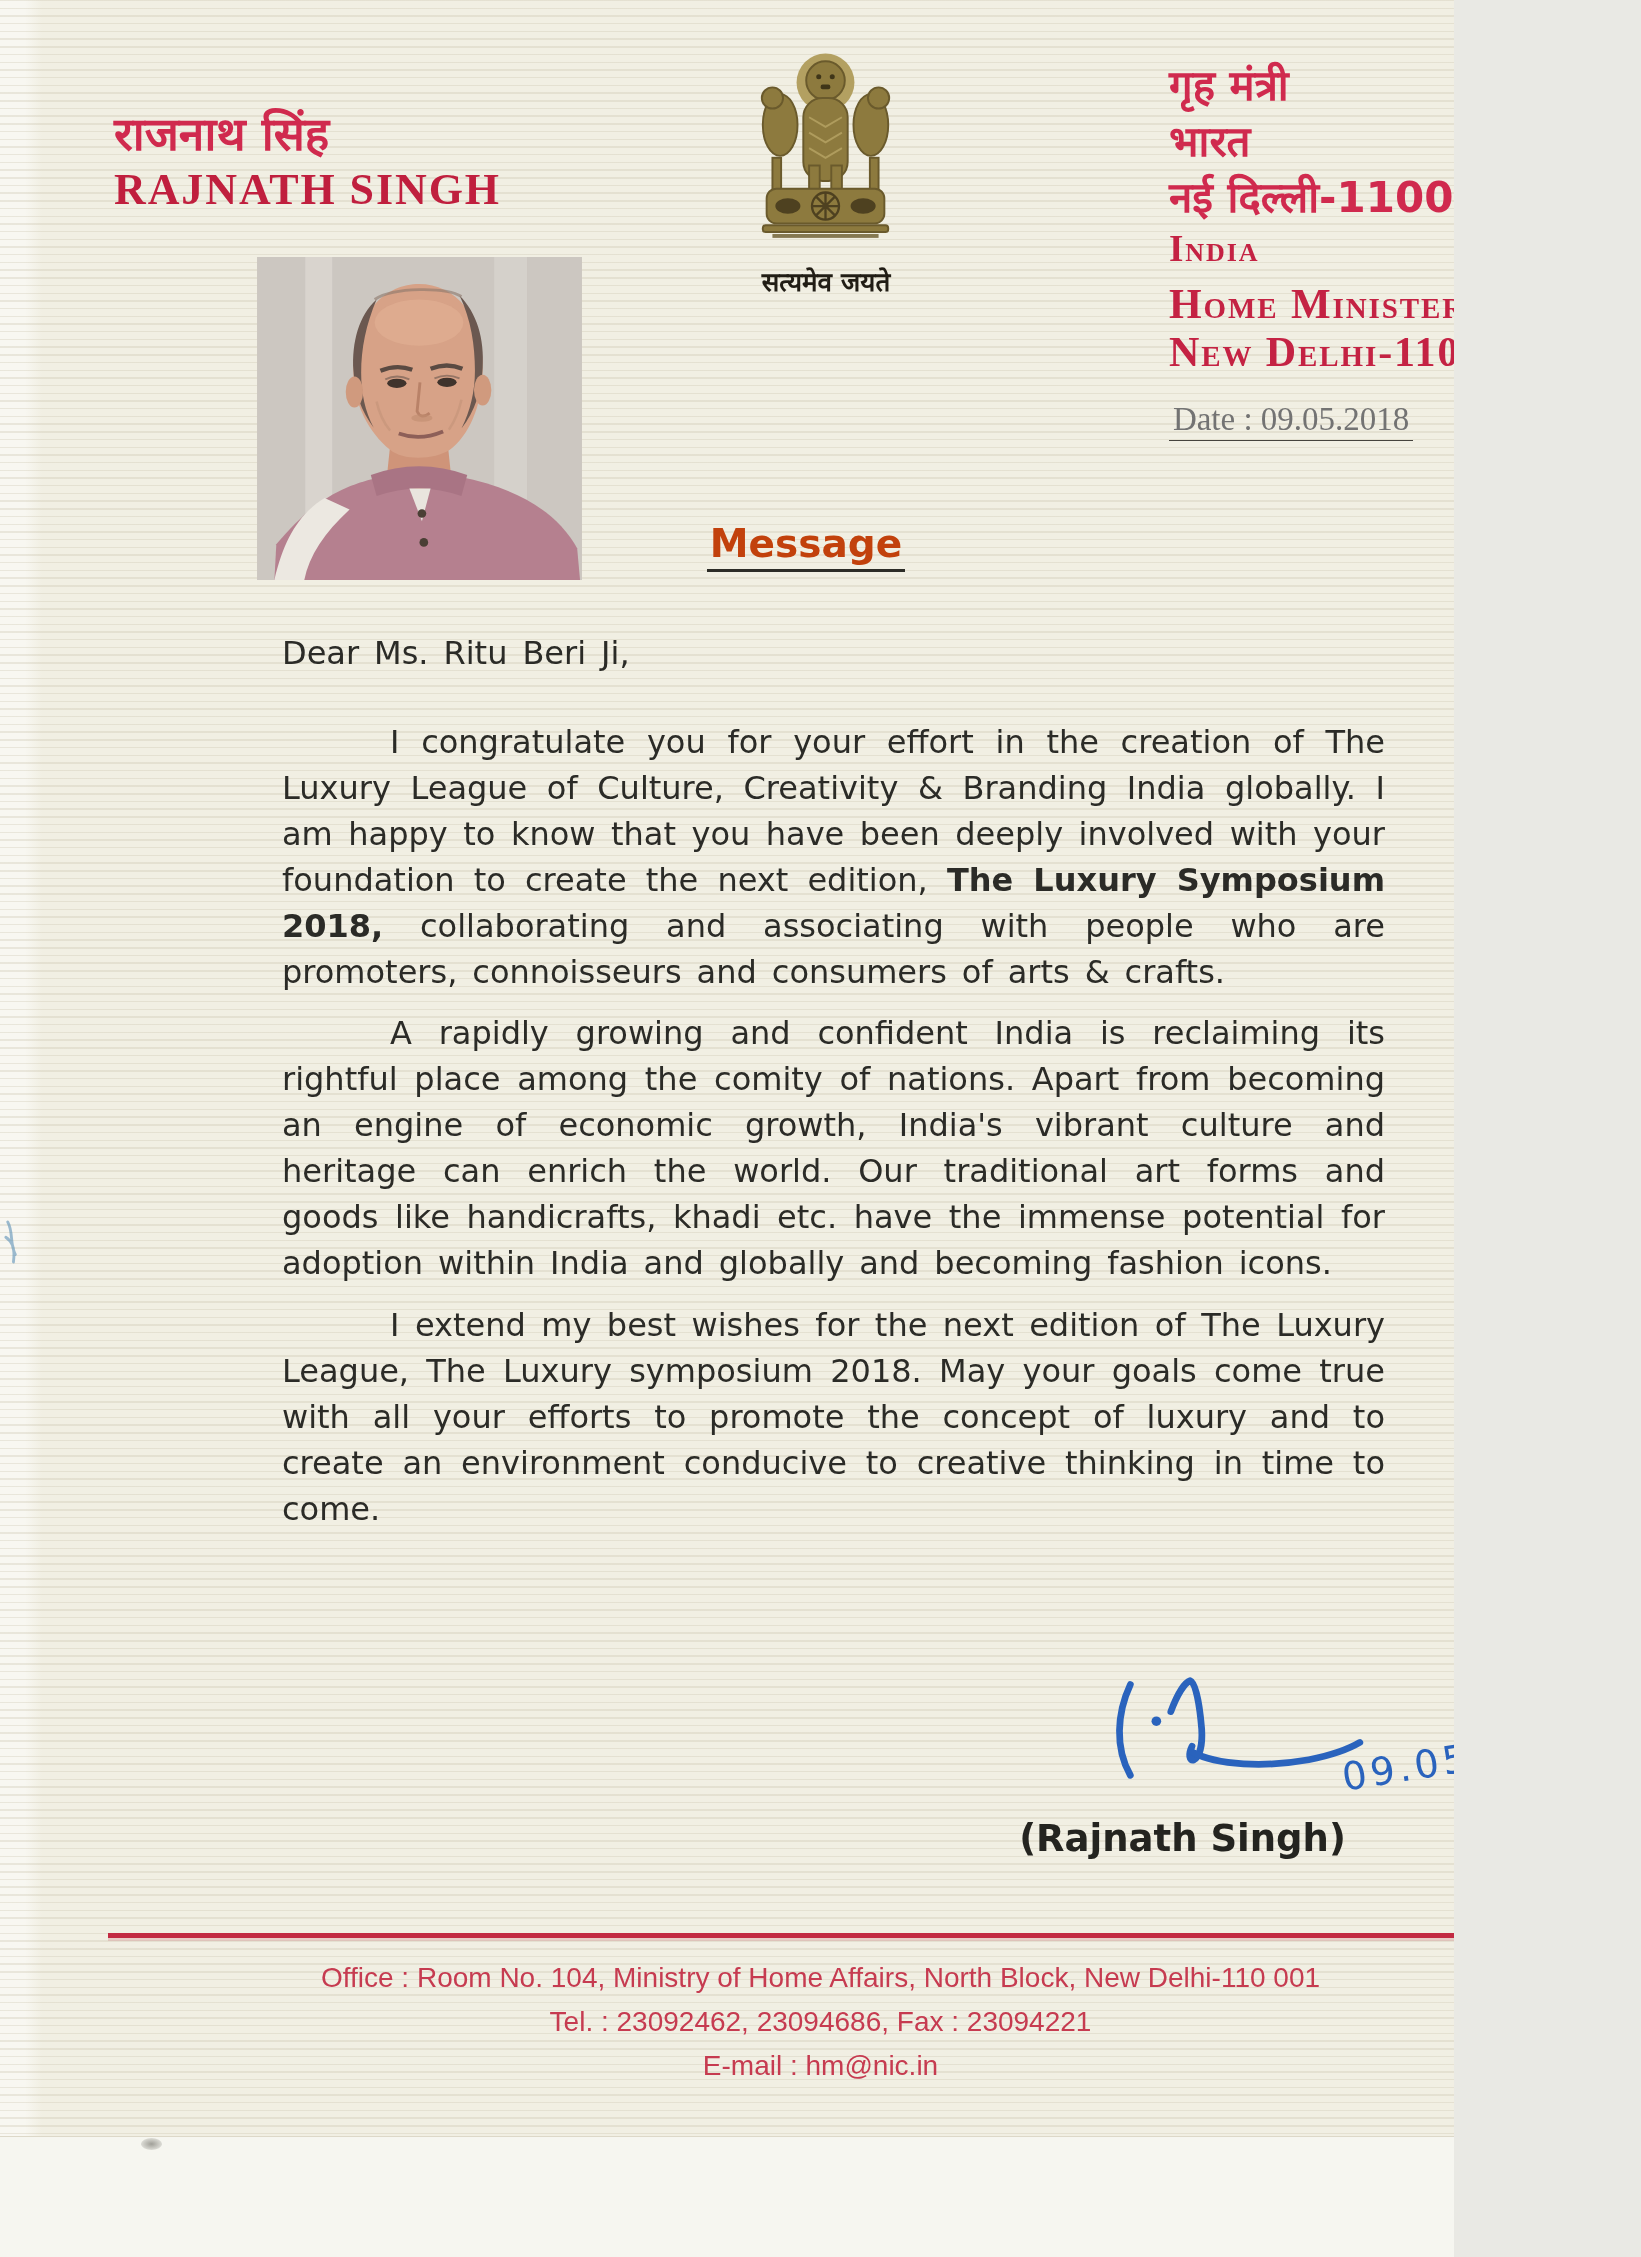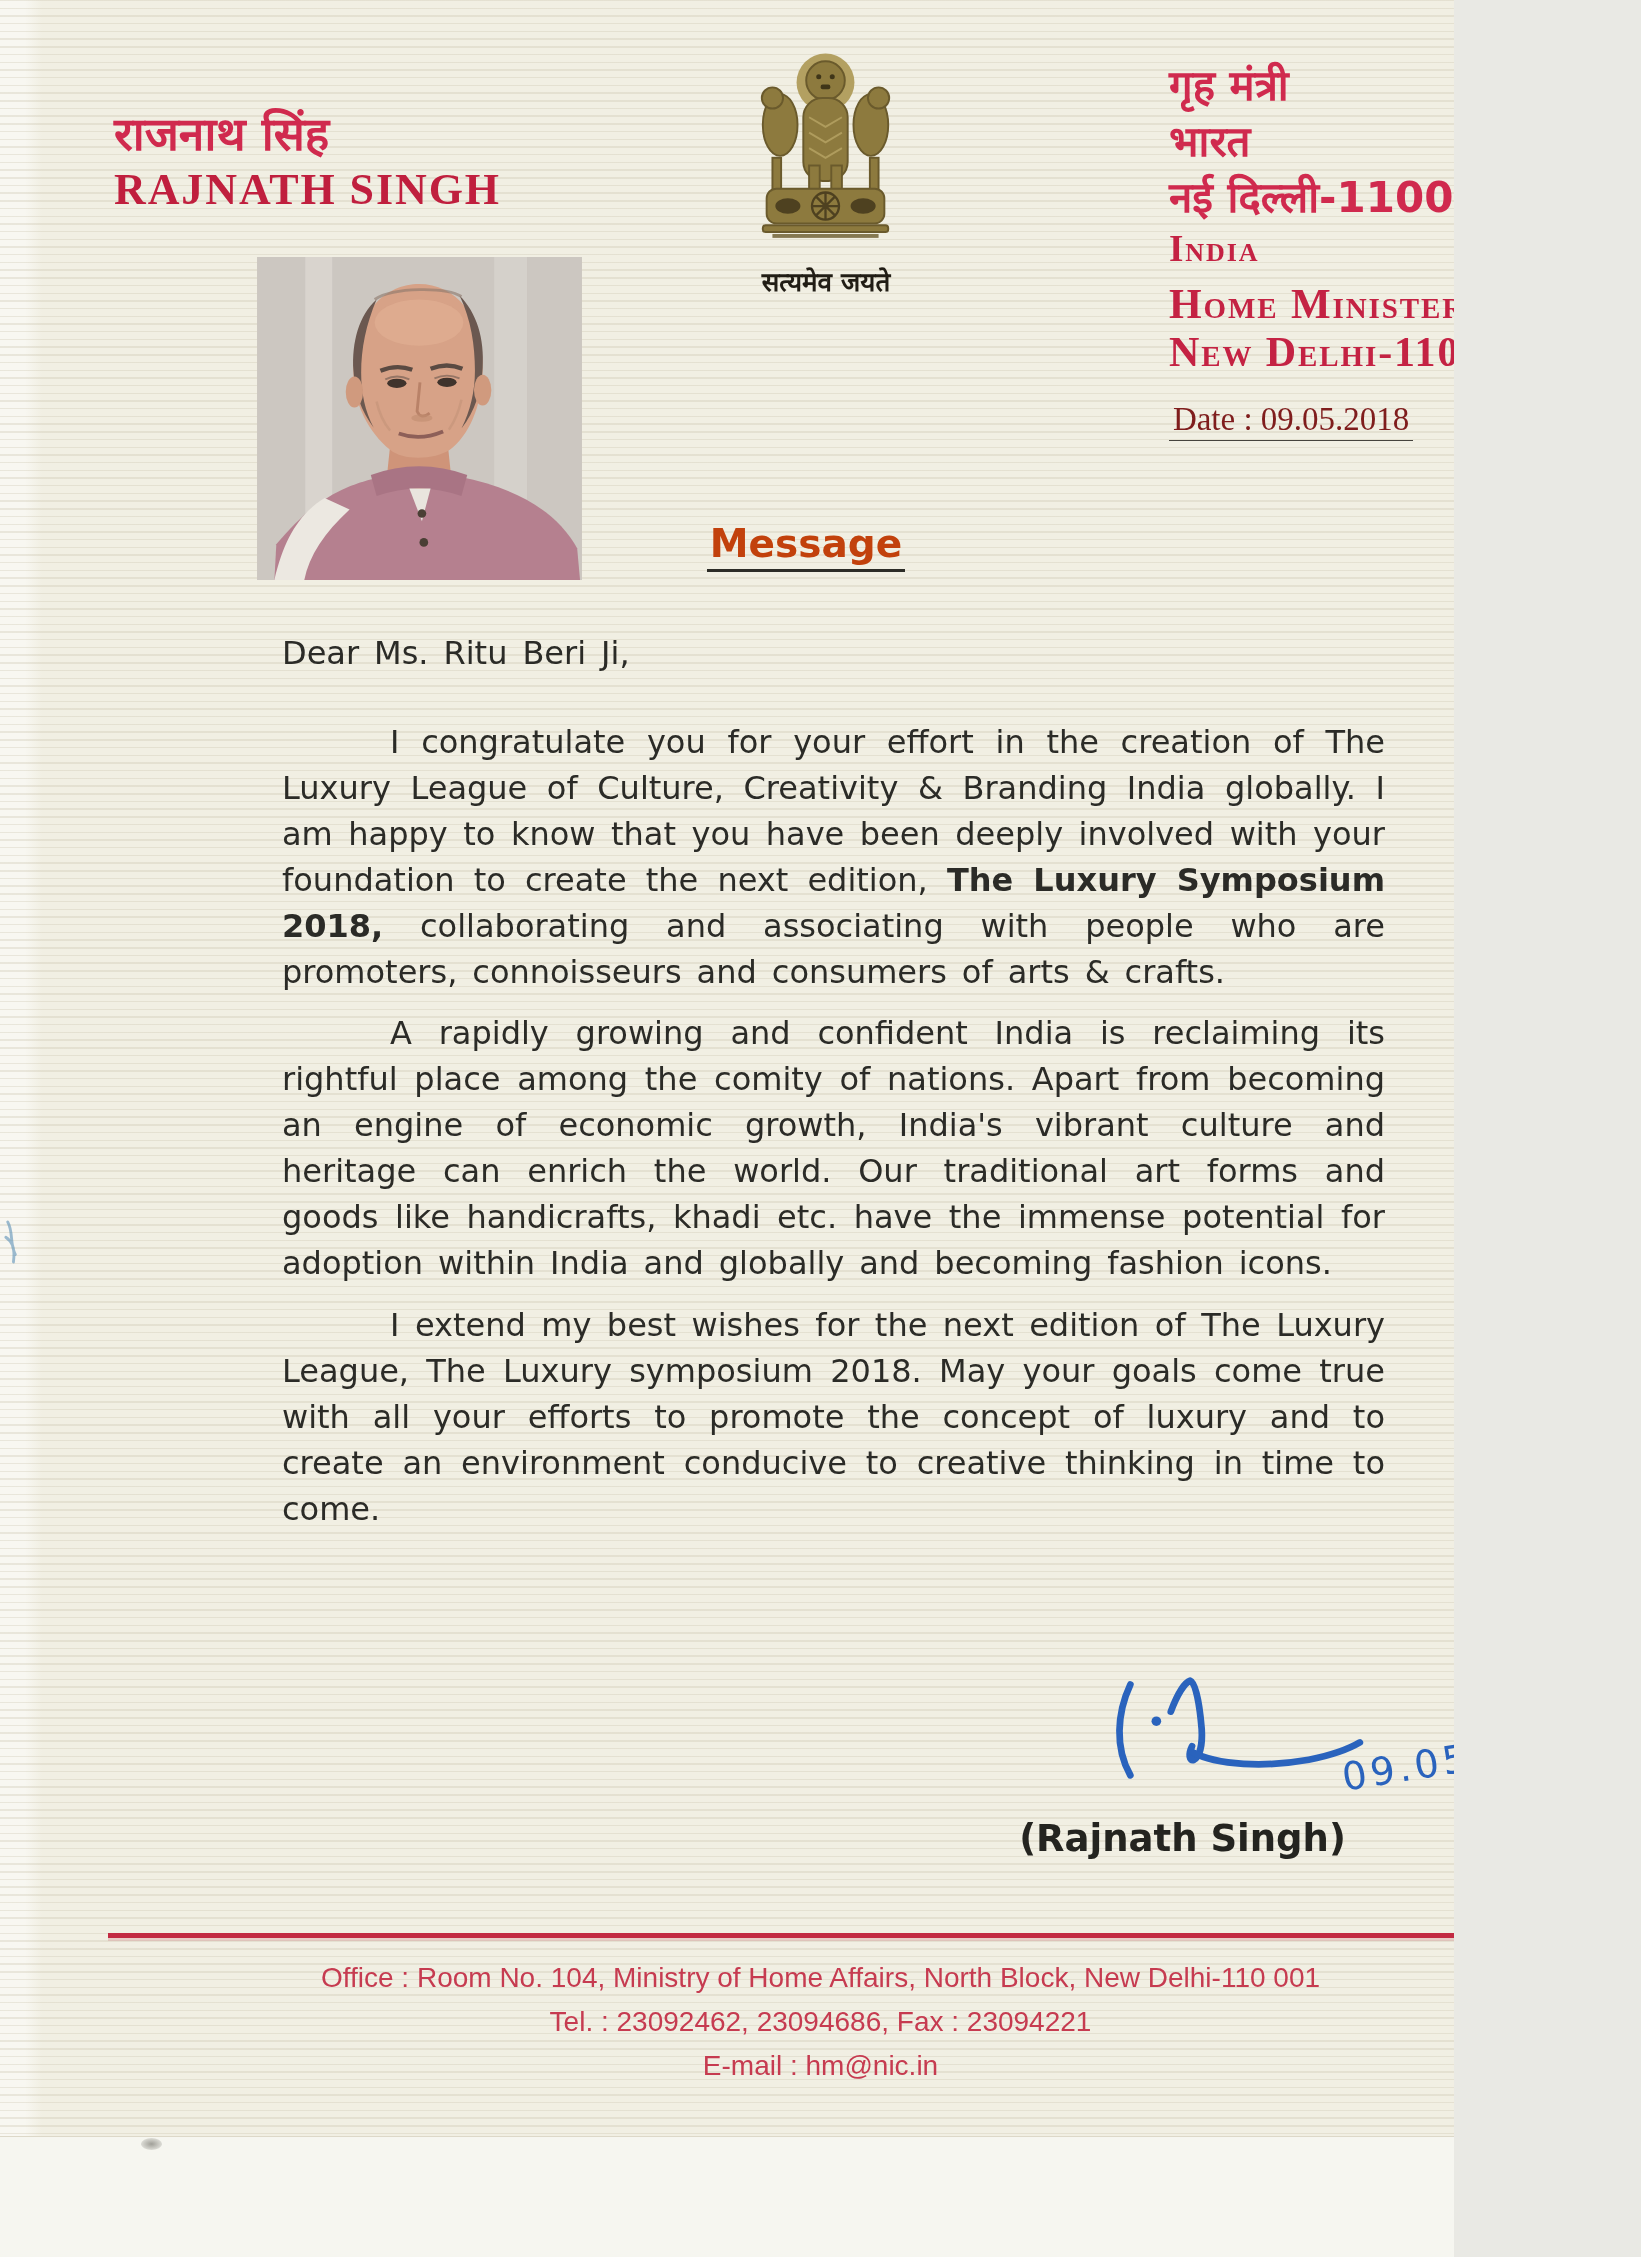--- a/index.html
+++ b/index.html
@@ -25,21 +25,21 @@
          font-size:26px;color:#211d15;}
   
   .office{left:1169px;top:58px;width:415px;text-align:left;color:#d02a4e;}
   .o-hi{font-size:42px;line-height:56px;font-weight:700;}
   .o-en{font-family:"Liberation Serif",serif;font-weight:700;font-variant:small-caps;
         letter-spacing:1.9px;color:#c42243;}
   .o-en1{font-size:42px;line-height:48px;margin-top:7.7px;}
   .o-en2{font-size:37px;line-height:46px;}
   .o-en3{font-size:42px;line-height:48px;}
   .date-line{display:inline-block;margin-top:25px;font-family:"Liberation Serif",serif;
-             font-size:33px;color:#7f1d1d;border-bottom:1.9px solid #45433d;padding:0 3.9px 1.9px 3.9px;}
+             font-size:33px;color:#737373;border-bottom:1.9px solid #45433d;padding:0 3.9px 1.9px 3.9px;}
   
   .photo{left:257px;top:257px;width:325px;height:323px;}
   
   .msg-wrap{left:579px;top:521px;width:454px;text-align:center;}
   .msg{display:inline-block;font-size:39px;font-weight:700;color:#c2410c;
        border-bottom:3.9px solid #2c2c27;padding:0 2.9px 2.9px 2.9px;}
   
   .body-block{left:282px;top:630px;width:1103px;color:#2b2b27;}
   .salutation{font-size:32px;line-height:46px;word-spacing:4.8px;}
   .body-block p{margin:0;font-size:32px;line-height:46px;text-align:justify;

